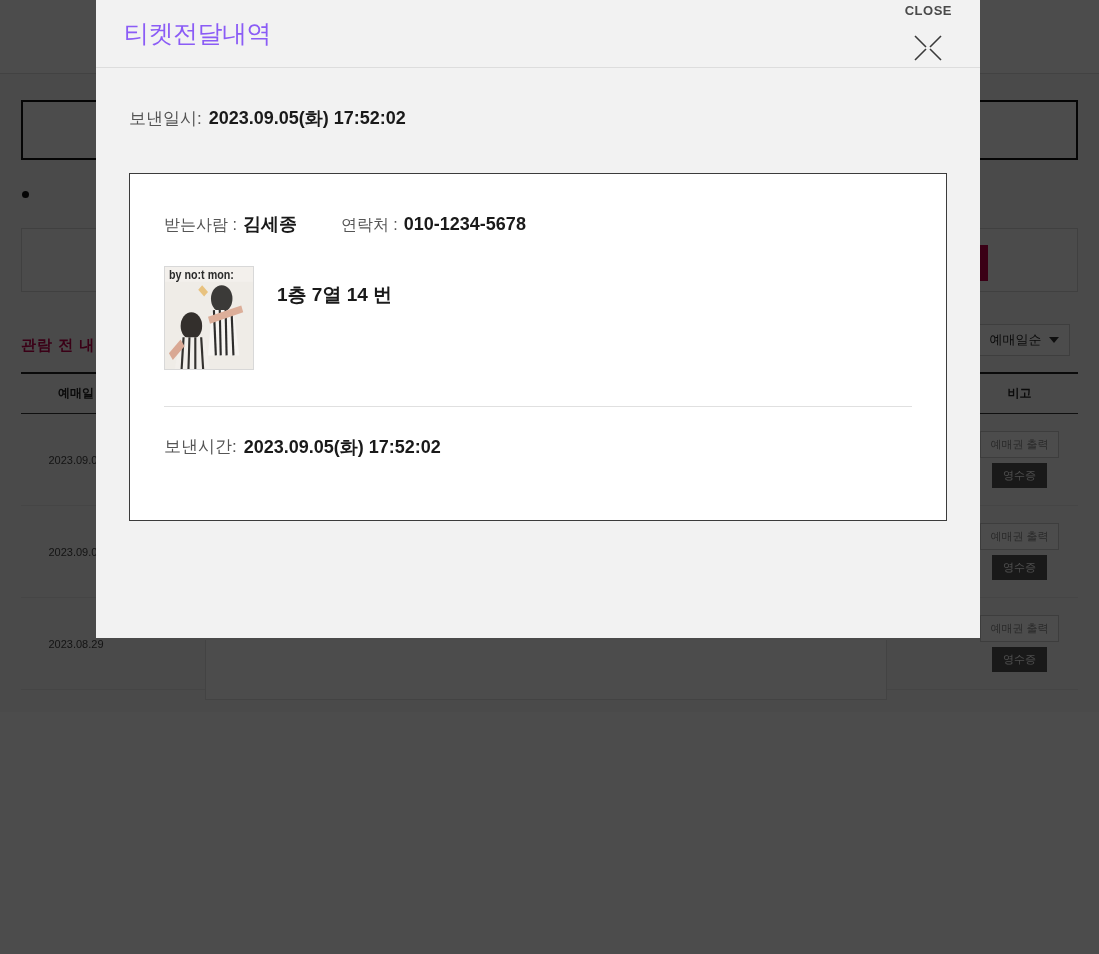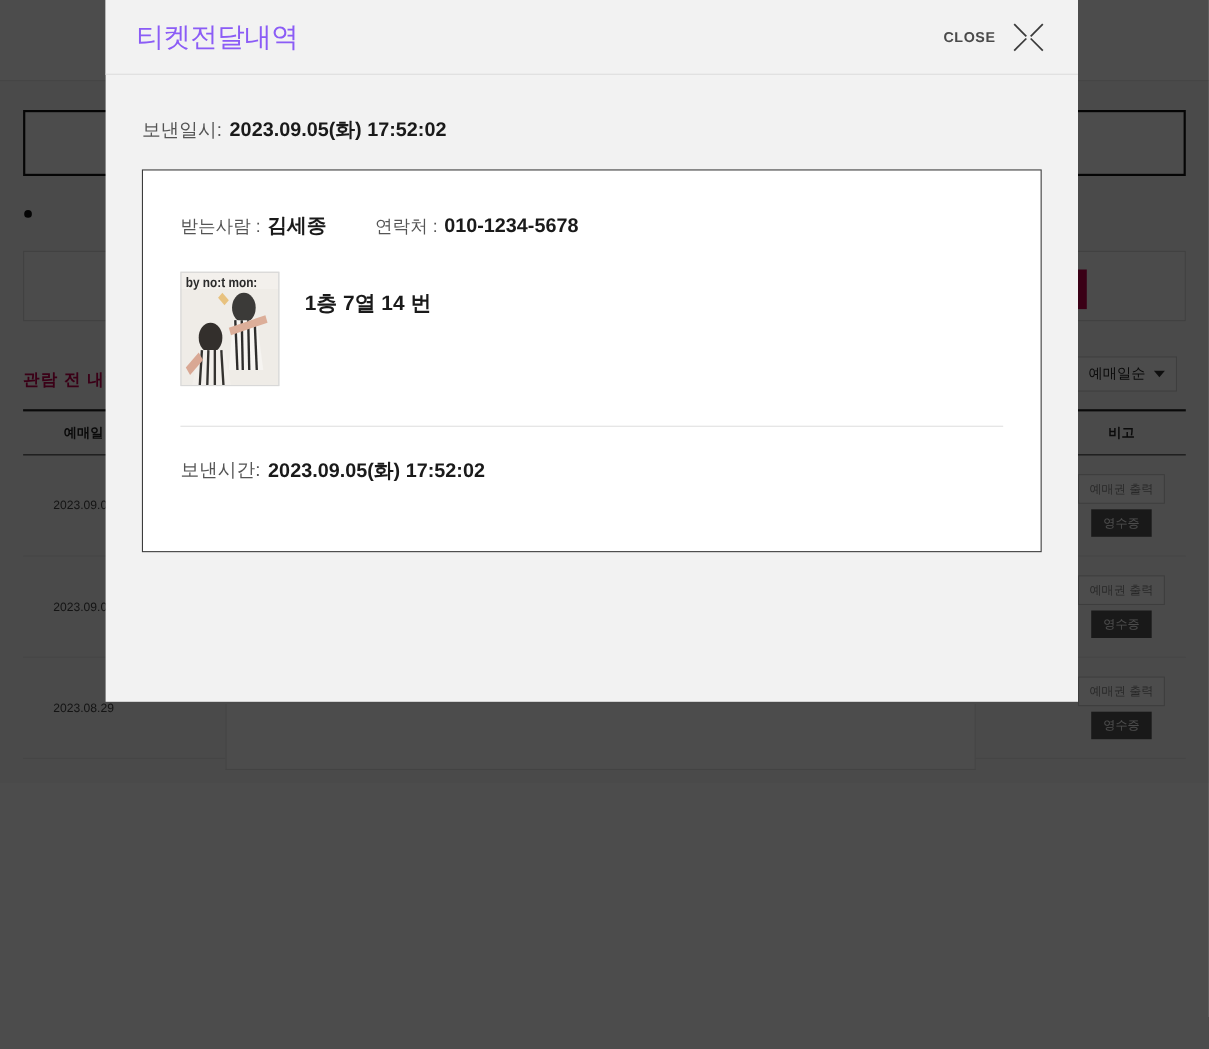--- a/index.html
+++ b/index.html
@@ -109,31 +109,31 @@
   .modal-header {
     height: 68px; flex: 0 0 68px; background: #f2f2f2;
     border-bottom: 1px solid #dddddd;
     display: flex; align-items: center; justify-content: space-between;
     padding: 0 28px 0 28px;
   }
   .modal-title {
     font-size: 25px; color: #8b5cf6; letter-spacing: -0.5px; font-weight: 400;
   }
   .close-group {
-    display: flex; align-items: center; gap: 13px; cursor: pointer;
+    display: flex; align-items: center; gap: 13px; cursor: pointer; flex-direction: column;
   }
   .close-text {
     font-size: 13px; font-weight: bold; color: #4a4a4a; letter-spacing: 0.5px;
   }
   .close-x { width: 34px; height: 34px; display: block; }
 
   .modal-body { flex: 1 1 auto; padding: 38px 33px 0 33px; overflow: hidden; }
 
   .sent-line {
-    font-size: 17px; color: #555555; margin-bottom: 24px;
+    font-size: 17px; color: #555555; margin-bottom: 43px;
     display: flex; align-items: baseline; gap: 7px; text-align: right;
   }
   .sent-line .val { font-size: 18px; font-weight: bold; color: #1a1a1a; }
 
   .ticket-card {
     background: #ffffff; border: 1px solid #3c3c3c;
     padding: 38px 34px 0 34px; height: 348px;
   }
   .recipient-row {
     display: flex; align-items: baseline; gap: 44px; margin-bottom: 30px;

